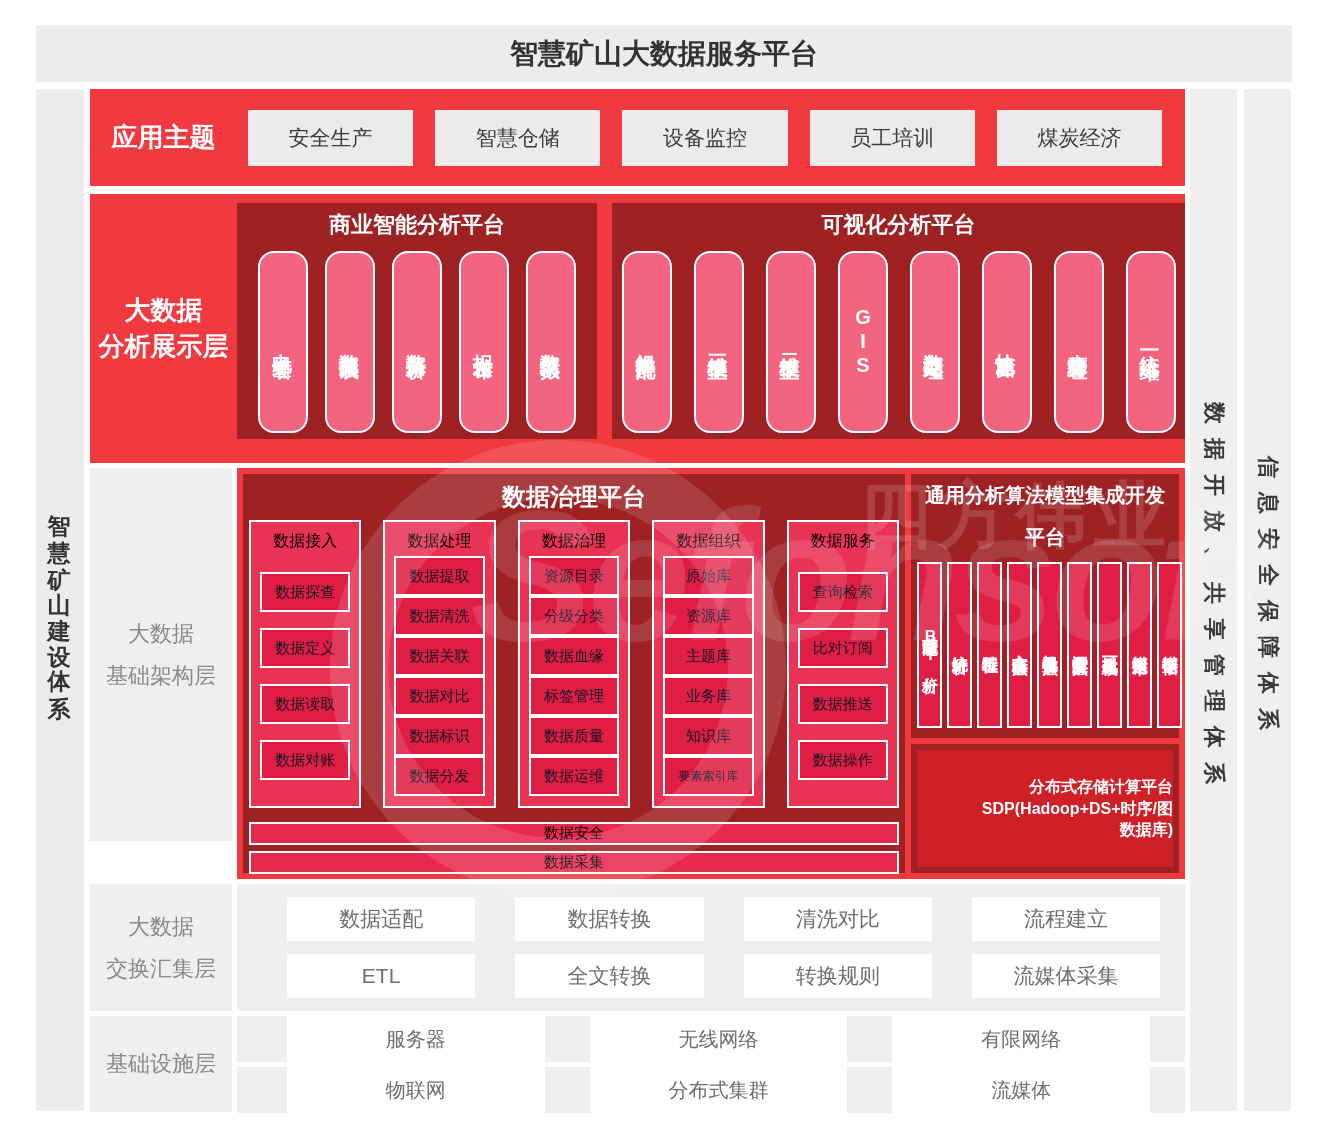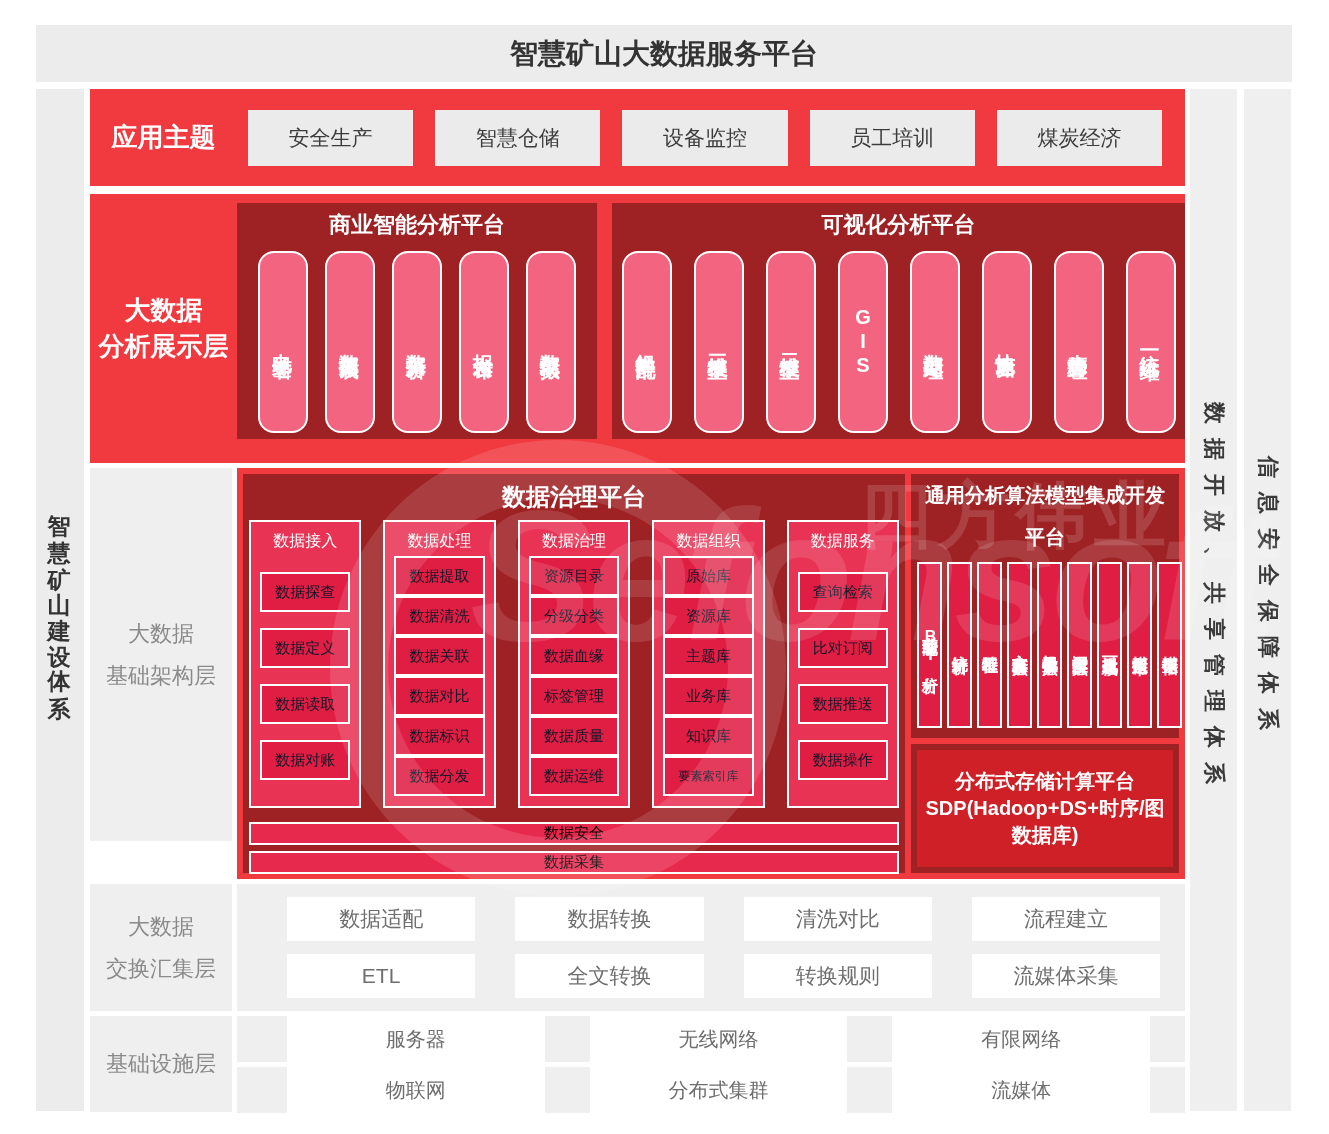--- a/index.html
+++ b/index.html
@@ -49,36 +49,36 @@
   .pill span{color:#fff;font-size:20px;font-weight:bold;letter-spacing:2px;}
 
   
   .row-arch{height:411px;display:flex;margin-bottom:5px;}
   .row-arch .gray-label{height:373px;align-self:flex-start;}
   .arch-frame{flex:1;margin-left:5px;background:#f13a40;padding:6px;display:flex;gap:6px;}
   .gov{flex:1;display:flex;flex-direction:column;padding:0 6px 6px;}
   .gov-title{font-size:24px;line-height:46px;}
   .gov-cols{flex:1;display:flex;gap:22px;padding-bottom:8px;}
   .gov-col{flex:1;background:#e83354;border:2px solid #fff;display:flex;flex-direction:column;padding:4px 9px 10px;}
-  .col-header{text-align:center;color:#ffffff;font-size:16px;line-height:30px;height:30px;}
+  .col-header{text-align:center;color:#000000;font-size:16px;line-height:30px;height:30px;}
   .col-items{flex:1;display:flex;flex-direction:column;justify-content:space-evenly;}
   .col-item{background:#e01d43;border:2px solid #fff;min-height:36px;display:flex;align-items:center;justify-content:center;
     color:#0f172a;font-size:15px;}
   .col-item.small{font-size:12px;}
   .gov-bar{height:40px;margin-top:6px;background:#e8294e;border:2px solid #fff;display:flex;align-items:center;justify-content:center;
     color:#000000;font-size:15px;}
   .right-stack{width:268px;display:flex;flex-direction:column;gap:6px;border-radius:29px;}
   .algo{flex:1;display:flex;flex-direction:column;padding:0 6px 10px;}
   .algo-title{font-size:20px;line-height:42px;}
   .algo-items{flex:1;display:flex;gap:5px;margin-top:4px;}
   .algo-item{flex:1;background:#e01d43;border:2px solid #fff;display:flex;align-items:center;justify-content:center;}
   .algo-item span{color:#fff;font-size:16px;font-weight:bold;letter-spacing:1px;}
   .storage{height:117px;padding:6px;}
   .storage-inner{width:100%;height:100%;background:#ce2026;display:flex;flex-direction:column;
-    align-items:center;justify-content:center;color:#fff;font-size:20px;font-weight:bold;line-height:1.35;text-align:center;}
+    align-items:flex-end;justify-content:center;color:#fff;font-size:16px;font-weight:bold;line-height:1.35;text-align:center;}
 
   
   .row-exchange{height:127px;display:flex;margin-bottom:5px;}
   .exchange-content{flex:1;margin-left:5px;background:#efefef;display:grid;grid-template-columns:repeat(4,1fr);
     gap:12px 40px;padding:13px 25px 13px 50px;}
   .white-box{background:#fff;display:flex;align-items:center;justify-content:center;font-size:21px;color:#6e6e6e;}
   .exchange-content .white-box{height:44px;}
 
   
   .row-facility{height:96px;display:flex;}

